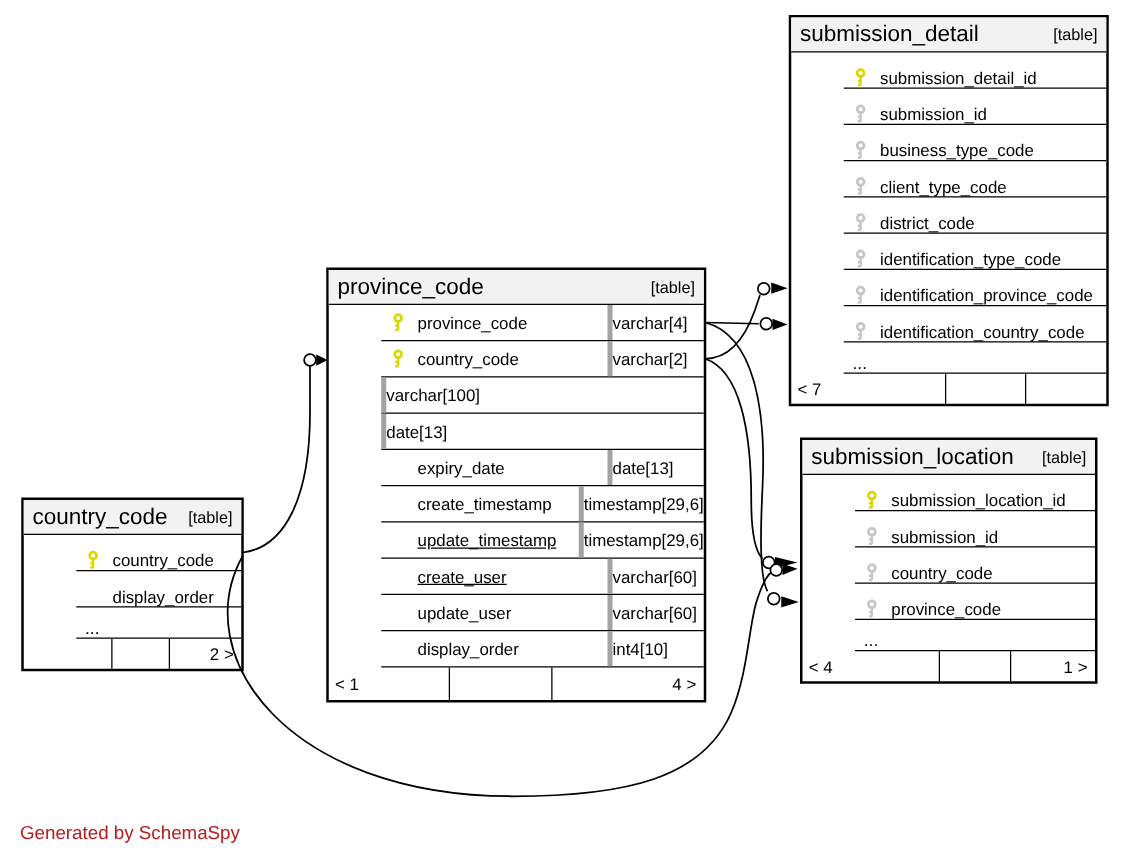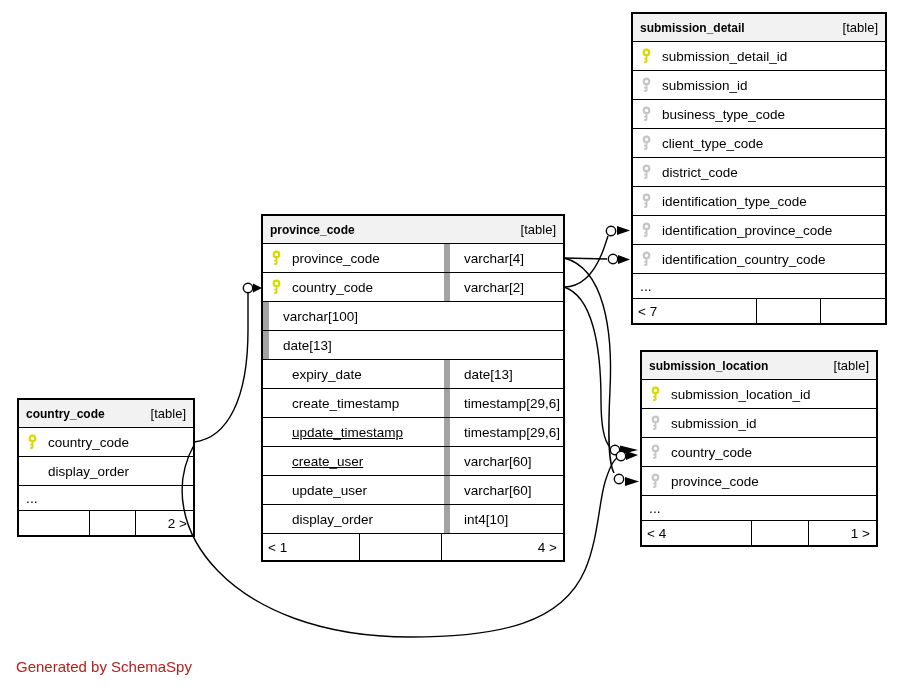--- a/index.html
+++ b/index.html
@@ -6,31 +6,31 @@
   .canvas{position:relative;width:903px;height:689px;background:var(--bg,#fff);
           font-family:"Liberation Sans",sans-serif;color:#000;overflow:hidden;}
   .rel-layer{position:absolute;left:0;top:0;width:903px;height:689px;pointer-events:none;z-index:2;}
   .rel-layer path{fill:none;stroke:#000;stroke-width:1.4;}
   .rel-layer circle{fill:#fff;stroke:#000;stroke-width:1.4;}
   .rel-layer polygon{fill:#000;stroke:none;}
   .dbtable{position:absolute;background:#fff;border:2px solid #000;box-sizing:border-box;
            font-size:13.5px;z-index:1;}
   .thead{height:28px;box-sizing:border-box;border-bottom:1px solid #000;display:flex;
          align-items:center;justify-content:space-between;padding:0 7px;background:var(--hbg,#f2f2f2);}
-  .tname{font-weight:bold;font-size:12px;}
+  .tname{font-weight:normal;font-size:18px;}
   .ttype{font-size:13px;}
-  .trow{height:29px;box-sizing:border-box;border-bottom:1px solid #000;display:flex;align-items:center;}
+  .trow{height:29px;box-sizing:border-box;border-bottom:1px solid #000;display:flex;align-items:flex-end;margin-left:42px;}
   .namecell{display:flex;align-items:center;height:100%;box-sizing:border-box;}
   .key{width:12px;margin:0 9px 0 8px;display:inline-flex;flex:none;}
   .key svg{width:11px;height:16px;display:block;}
   .key.pk{color:var(--pk,#d9d900);}
   .key.fk{color:var(--fk,#c6c6c6);}
   .cname{white-space:nowrap;}
-  .typecell{flex:1;border-left:6px solid #a3a3a3;height:100%;box-sizing:border-box;
-            display:flex;align-items:center;padding-left:14px;white-space:nowrap;}
+  .typecell{flex:1;border-left:4px solid #a3a3a3;height:100%;box-sizing:border-box;
+            display:flex;align-items:center;padding-left:0;white-space:nowrap;}
   .dots{height:25px;padding-left:7px;box-sizing:border-box;font-size:14px;}
   .tfoot{height:24px;display:flex;font-size:13.5px;}
   .fc{height:100%;box-sizing:border-box;display:flex;align-items:center;}
   .fc + .fc{border-left:1px solid #000;}
   .fc.left{padding-left:5px;}
   .fc.right{justify-content:flex-end;padding-right:6px;}
   .note{position:absolute;left:16px;top:658px;font-size:15px;color:#b91c1c;}
 </style>
 </head>
 <body>

